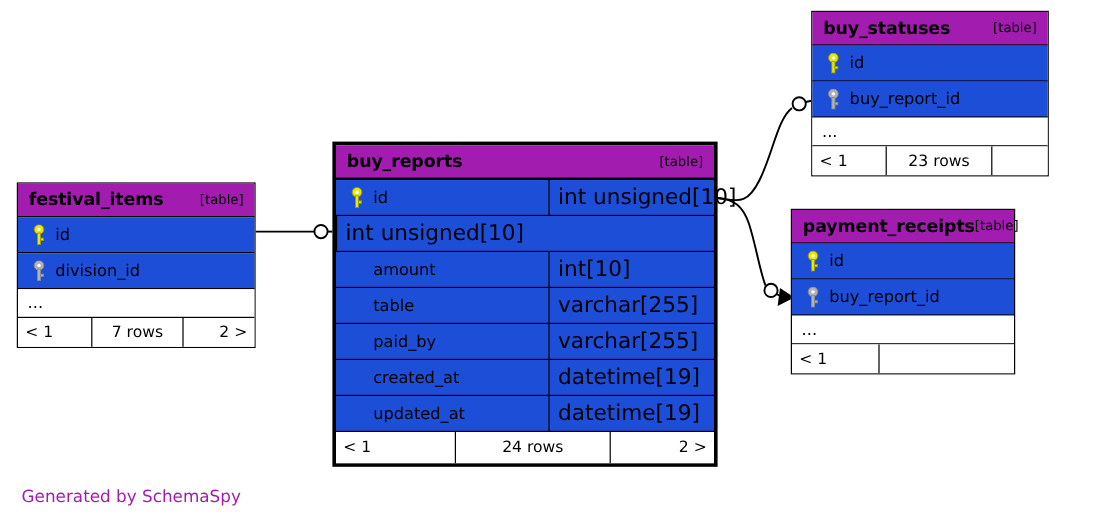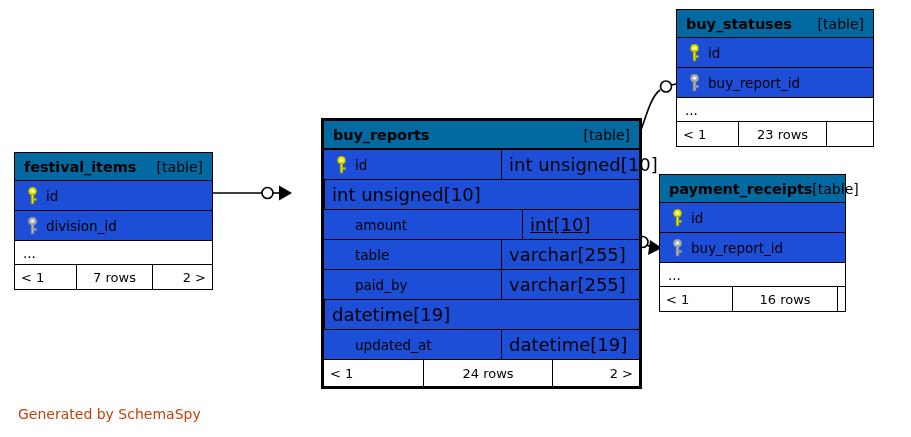--- a/index.html
+++ b/index.html
@@ -35,44 +35,43 @@
   
   .table-box {
     position: absolute;
     box-sizing: border-box;
     background: #ffffff;
     border: 1.5px solid #000000;
     border-collapse: collapse;
   }
   .table-box.emphasis {
     border-width: 3px;
-    margin-left: 44px;
   }
 
   .tbl-header {
     display: flex;
     align-items: center;
     justify-content: space-between;
     box-sizing: border-box;
-    background: #0369a1;
+    background: #a21caf;
     border-bottom: 1.5px solid #000000;
     padding: 0 9px;
     height: 28px;
   }
   .emphasis .tbl-header {
     border-bottom-width: 2px;
   }
   .tbl-title {
     font-weight: bold;
     font-size: 14.5px;
     letter-spacing: -0.1px;
     white-space: nowrap;
   }
   .tbl-tag {
-    font-size: 14px;
+    font-size: 11px;
     white-space: nowrap;
   }
 
   .tbl-row {
     display: flex;
     box-sizing: border-box;
     height: 30px;
     border-bottom: 1.5px solid #000000;
     background: #1d4ed8;
   }
@@ -158,21 +157,21 @@
     justify-content: flex-end;
     padding-right: 6px;
   }
 
   
   #caption {
     position: absolute;
     left: 18px;
     top: 406px;
     font-size: 14px;
-    color: #c2410c;
+    color: #a21caf;
     white-space: nowrap;
   }
 </style>
 </head>
 <body>
 
 <div id="canvas">
 
   <svg id="edges" viewBox="0 0 911 437" width="911" height="437" xmlns="http://www.w3.org/2000/svg">
     <g fill="none" stroke="#000000" stroke-width="1.6">
@@ -274,21 +273,21 @@
       </div>
     </div>
 
     <div class="tbl-row">
       <div class="col-name">
         <span class="key-slot empty">
           <svg width="11" height="18" viewBox="0 0 11 18" xmlns="http://www.w3.org/2000/svg"></svg>
         </span>
         <span class="col-label">amount</span>
       </div>
-      <div class="col-type" style="width:117px;text-decoration:underline;">
+      <div class="col-type" style="width:138px;">
         <span class="type-label">int[10]</span>
       </div>
     </div>
 
     <div class="tbl-row">
       <div class="col-name">
         <span class="key-slot empty">
           <svg width="11" height="18" viewBox="0 0 11 18" xmlns="http://www.w3.org/2000/svg"></svg>
         </span>
         <span class="col-label">table</span>
@@ -304,20 +303,26 @@
           <svg width="11" height="18" viewBox="0 0 11 18" xmlns="http://www.w3.org/2000/svg"></svg>
         </span>
         <span class="col-label">paid_by</span>
       </div>
       <div class="col-type" style="width:138px;">
         <span class="type-label">varchar[255]</span>
       </div>
     </div>
 
     <div class="tbl-row">
+      <div class="col-name">
+        <span class="key-slot empty">
+          <svg width="11" height="18" viewBox="0 0 11 18" xmlns="http://www.w3.org/2000/svg"></svg>
+        </span>
+        <span class="col-label">created_at</span>
+      </div>
       <div class="col-type" style="width:138px;">
         <span class="type-label">datetime[19]</span>
       </div>
     </div>
 
     <div class="tbl-row">
       <div class="col-name">
         <span class="key-slot empty">
           <svg width="11" height="18" viewBox="0 0 11 18" xmlns="http://www.w3.org/2000/svg"></svg>
         </span>
@@ -413,20 +418,19 @@
         <span class="col-label">buy_report_id</span>
       </div>
     </div>
 
     <div class="tbl-ellipsis">
       <span>...</span>
     </div>
 
     <div class="tbl-footer">
       <div class="foot-cell foot-prev" style="width:73px;">&lt; 1</div>
-      <div class="foot-cell foot-rows" style="width:105px;">16 rows</div>
       <div class="foot-cell foot-next" style="flex:1 1 auto;"></div>
     </div>
   </div>
 
   <div id="caption">Generated by SchemaSpy</div>
 
 </div>
 
 </body></html>

